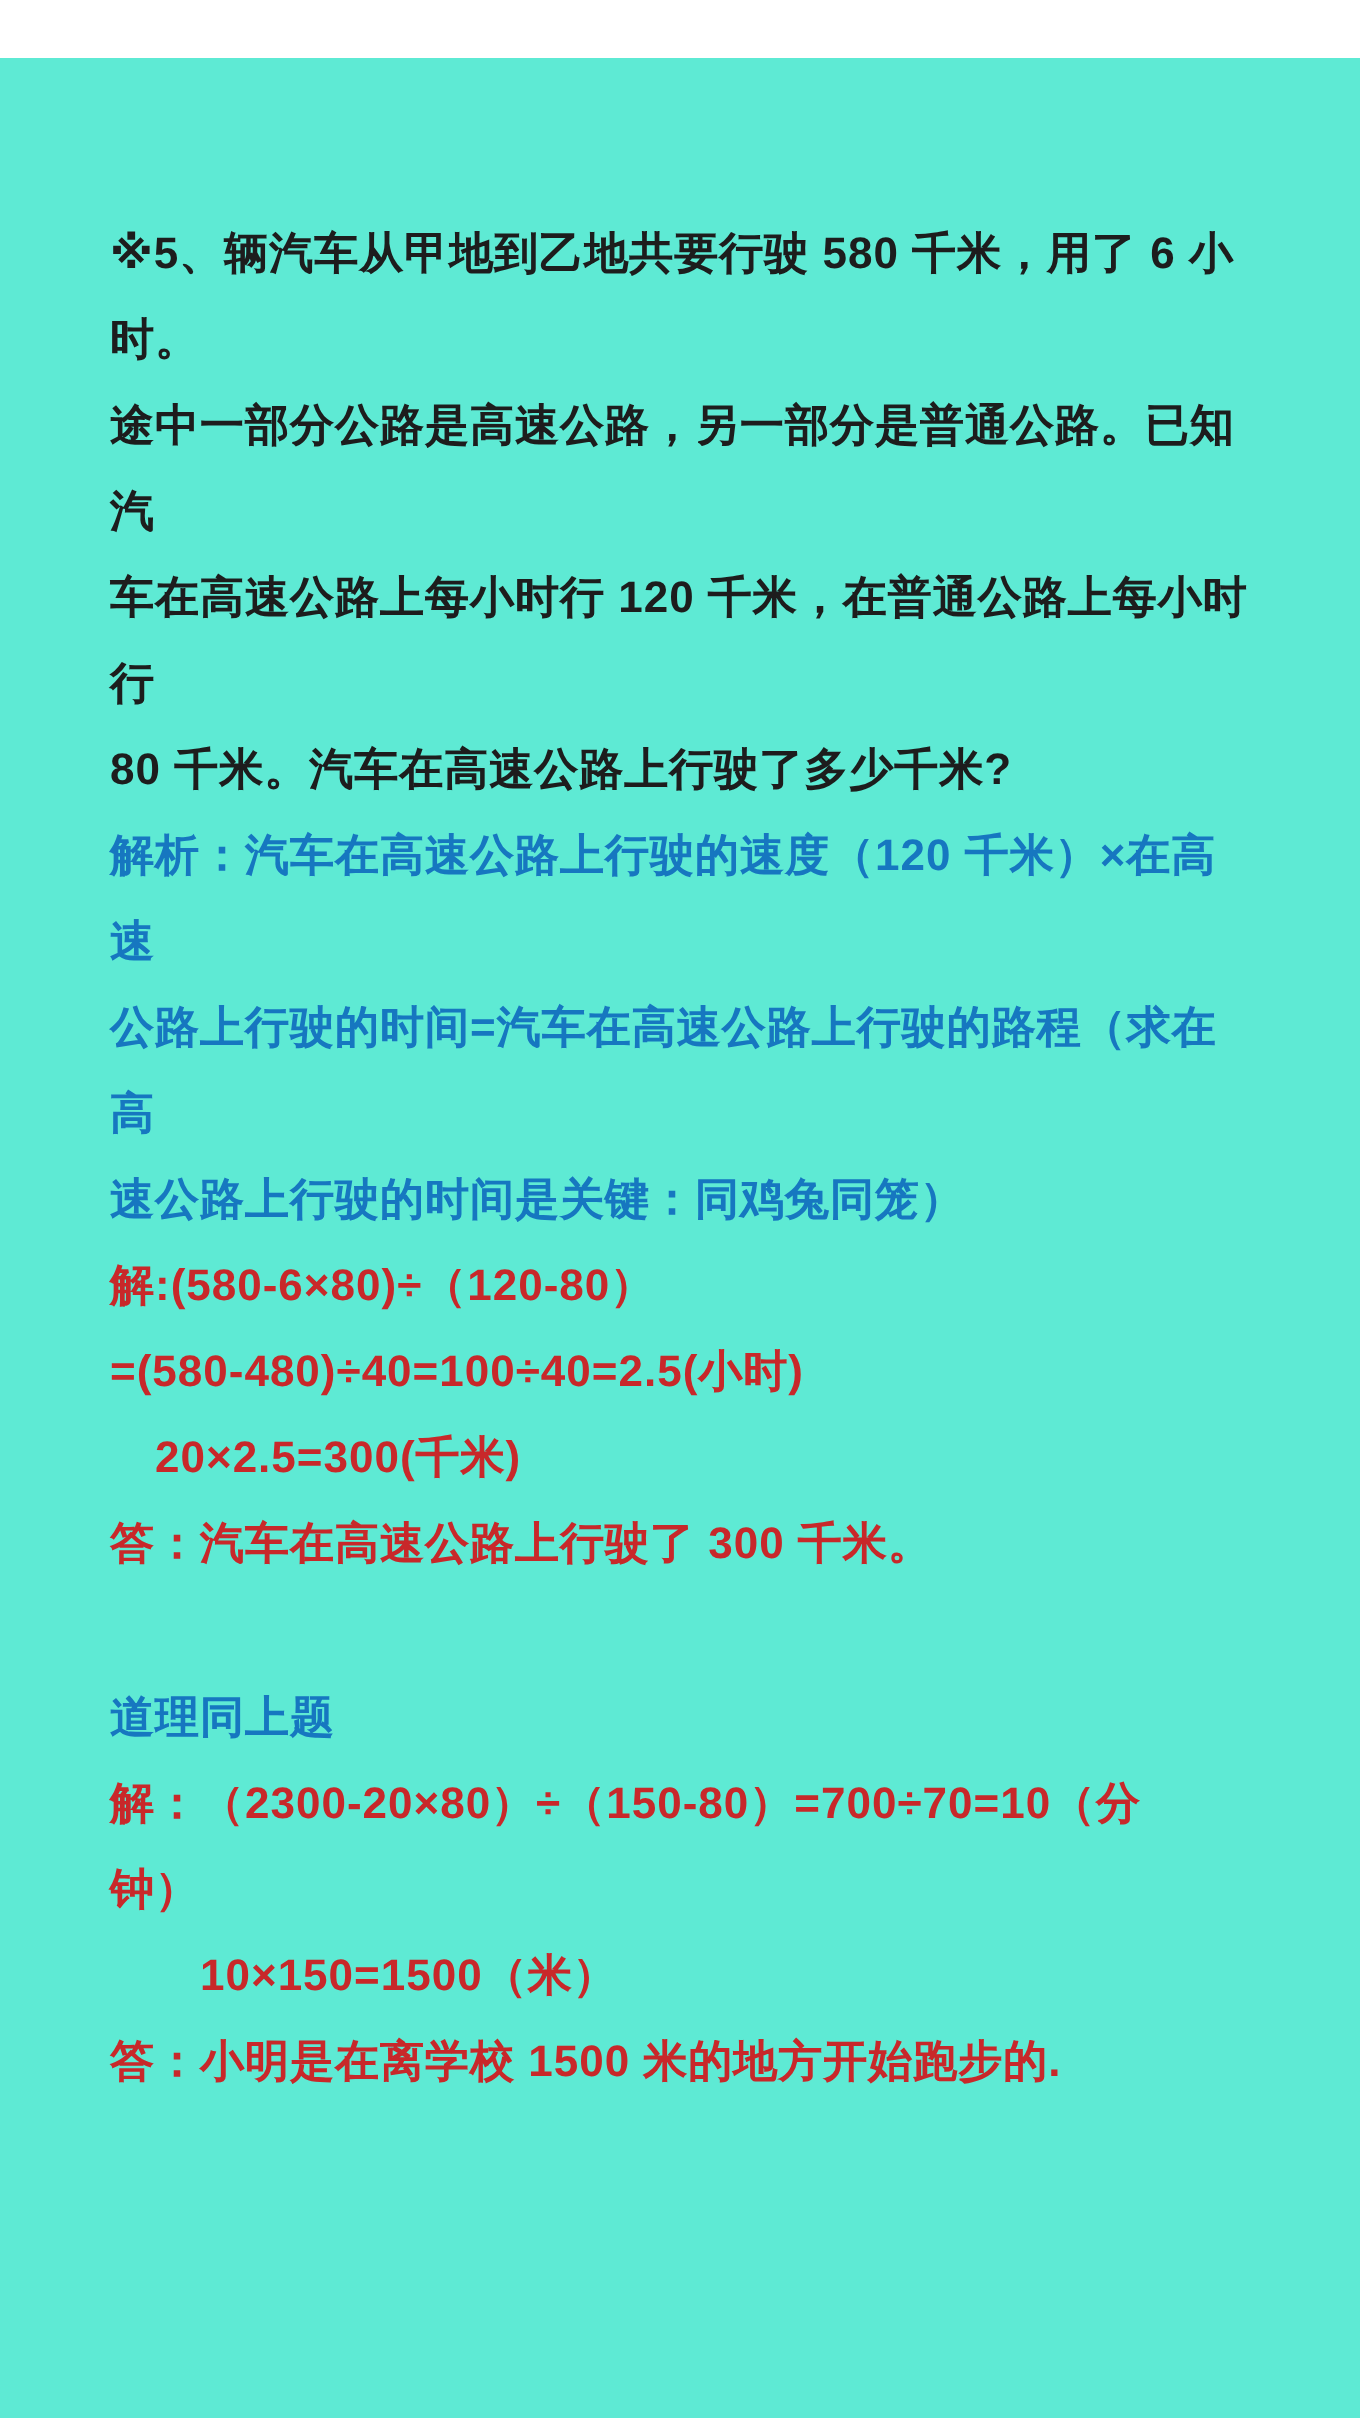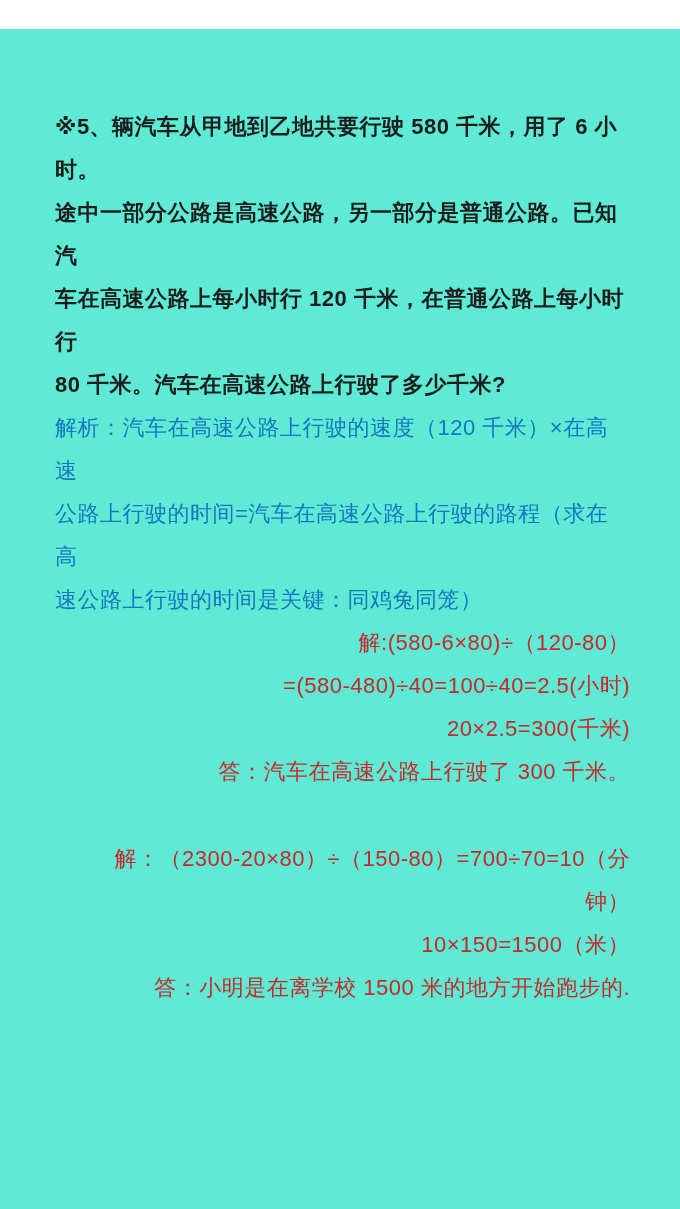--- a/index.html
+++ b/index.html
@@ -24,26 +24,25 @@
     line-height: 43px;
     letter-spacing: 0.5px;
     word-break: break-all;
   }
   .txt-black {
     color: var(--text_black, #1d1d1d);
     font-weight: 600;
   }
   .txt-blue {
     color: var(--analysis_blue, #1677c0);
-    font-weight: 400;
+    font-weight: 700;
   }
   .txt-red {
     color: var(--solution_red, #c8282a);
-    font-weight: 400;
-    text-align: right;
+    font-weight: 700;
   }
   .gap-small { height: 44px; }
   .cutoff-line {
     position: absolute;
     left: 62px;
     bottom: 1px;
     width: 556px;
     height: 4px;
     background: var(--analysis_blue, #1677c0);
   }
@@ -63,20 +62,21 @@
 速公路上行驶的时间是关键：同鸡兔同笼）</div>
 
   <div class="text-block txt-red">解:(580-6×80)÷（120-80）
 =(580-480)÷40=100÷40=2.5(小时)
 　20×2.5=300(千米)
 答：汽车在高速公路上行驶了 300 千米。</div>
 
   <div class="gap-small"></div>
 
 
+  <div class="text-block txt-blue">道理同上题</div>
 
   <div class="text-block txt-red">解：（2300-20×80）÷（150-80）=700÷70=10（分
 钟）
 　　10×150=1500（米）
 答：小明是在离学校 1500 米的地方开始跑步的.</div>
 
   <div class="cutoff-line"></div>
 
 </div>
 

